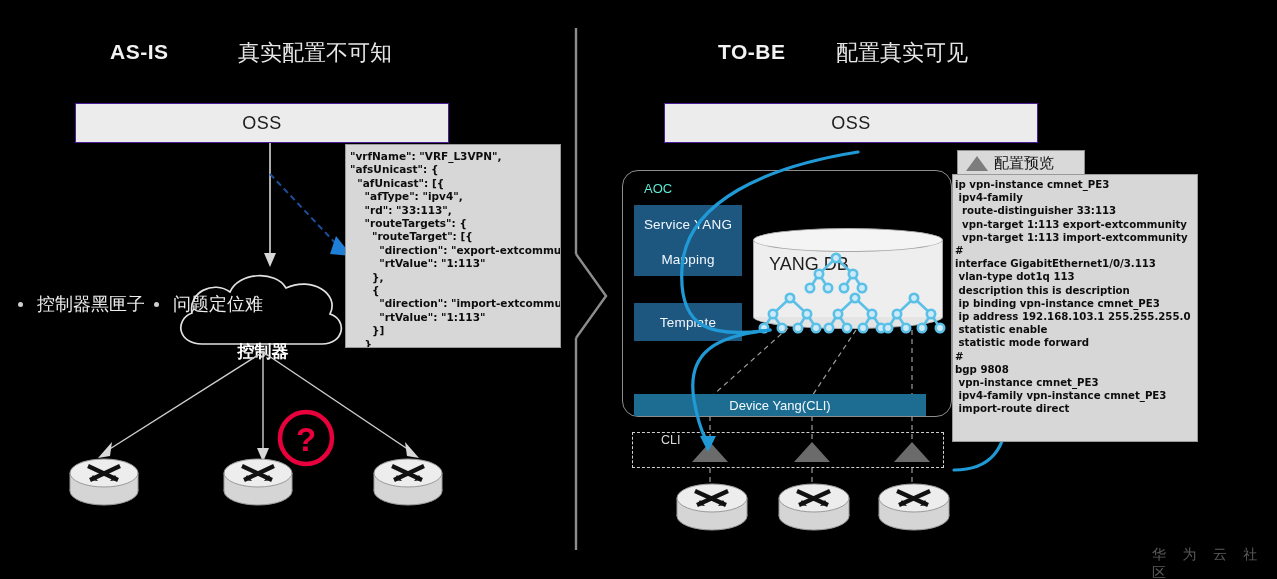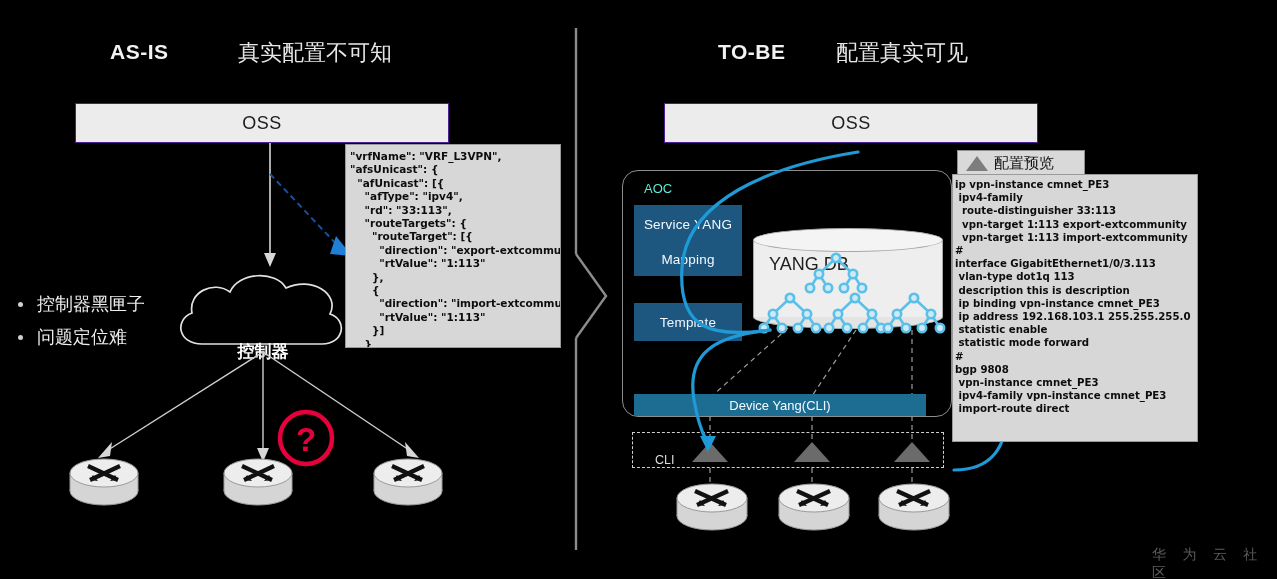--- a/index.html
+++ b/index.html
@@ -70,21 +70,21 @@
   .aoc-label { font-size:13px; color:#5eead4; }
   .blue-box {
     background:#1d577f; display:flex; align-items:center; justify-content:center;
     color:#f2f8ff; font-size:13.5px; letter-spacing:.2px;
   }
   .devbar {
     background:#1d6d92; display:flex;align-items:center;justify-content:center;
     color:#f4fbff; font-size:13px;
   }
   .cli-dash {
-    border:1px dashed #cfcfcf; display:flex; align-items:flex-end;
+    border:1px dashed #cfcfcf; display:flex; align-items:flex-start;padding-left:6px;
   }
   .cli-dash .cli-lbl { font-size:12.5px;color:#dcdcdc;padding-left:22px; }
 
   
   .cyl { position:absolute; }
   .cyl .body { position:absolute; left:0; right:0; top:12px; bottom:12px;
     background:#eeeeee; border-left:1px solid #a8a8a8;border-right:1px solid #a8a8a8; }
   .cyl .top, .cyl .bot {
     position:absolute; left:0; right:0; height:24px; border-radius:50%;
     background:#f4f4f4; border:1px solid #a8a8a8;
@@ -152,21 +152,21 @@
   </div>
 
   <svg class="abs" style="left:172px; top:266px;" width="182" height="88">
     <path d="M30,78 C6,78 2,54 20,47 C16,26 42,14 58,26 C66,6 104,4 114,22
              C140,10 168,28 158,48 C176,54 172,78 150,78 Z" fill="#000" stroke="#e2e2e2" stroke-width="1.7"></path>
   </svg>
   <div class="abs" style="left:172px; top:305px; width:182px; text-align:center;
         font-size:17px; font-weight:bold; color:#ffffff;
         font-family:'DejaVu Sans','Liberation Sans',sans-serif;margin-top:35px;">控制器</div>
 
-  <div class="abs" style="left:18px; top:292px; display:flex; flex-direction:column; gap:9px;">
+  <div class="abs" style="left:18px; top:292px; display:flex; flex-direction:row; gap:9px;">
     <div class="bullet-row">
       <span class="bullet-dot"></span>
       <span class="bullet-txt">控制器黑匣子</span>
     </div>
     <div class="bullet-row">
       <span class="bullet-dot"></span>
       <span class="bullet-txt">问题定位难</span>
     </div>
   </div>
 

